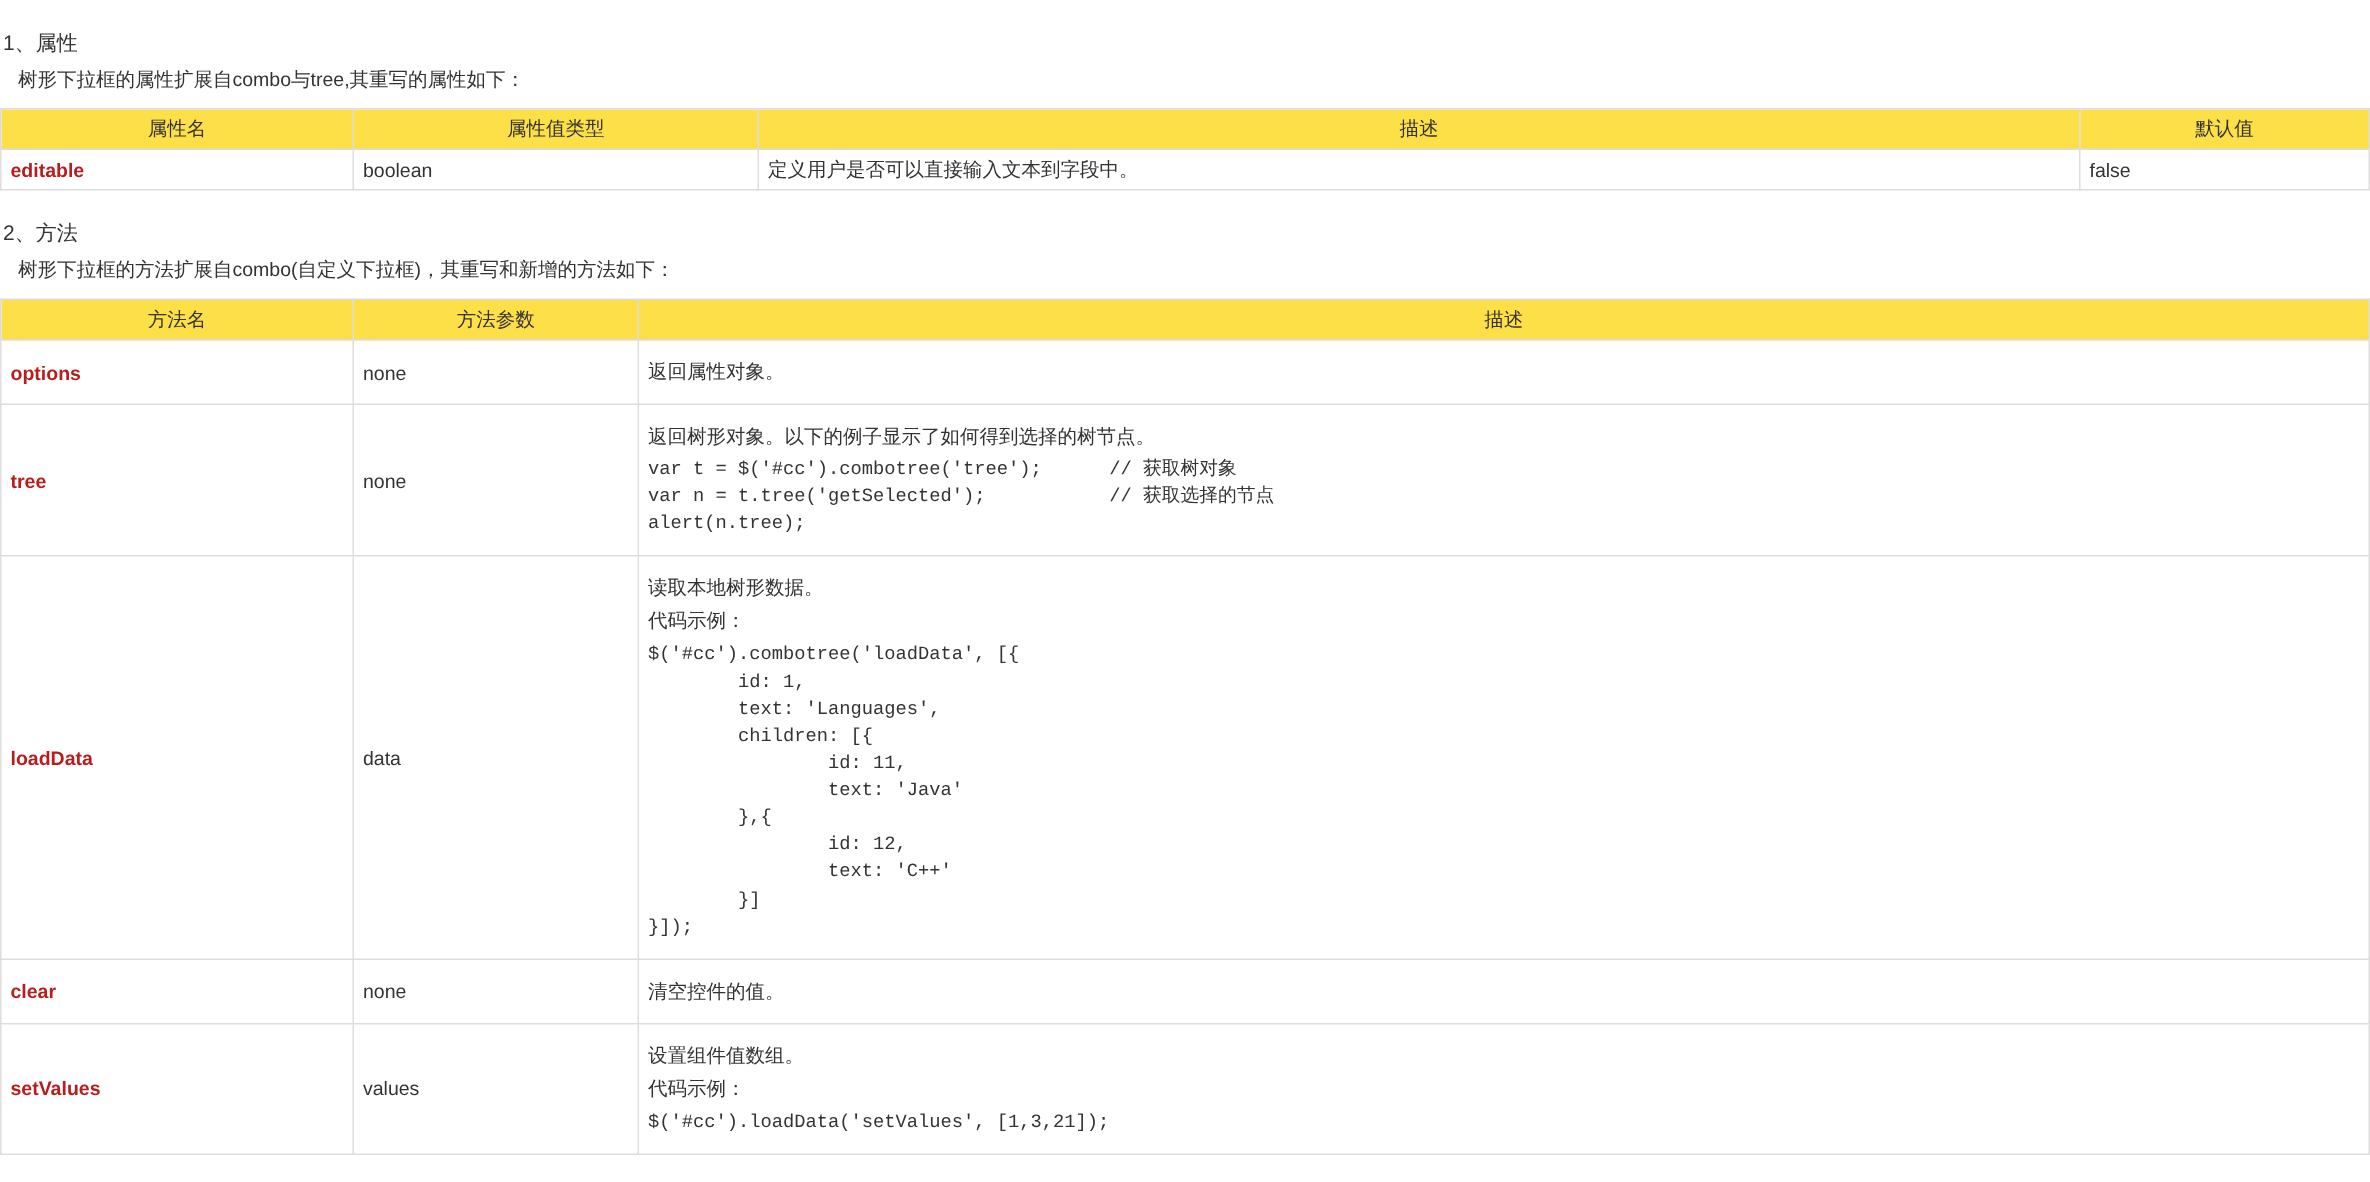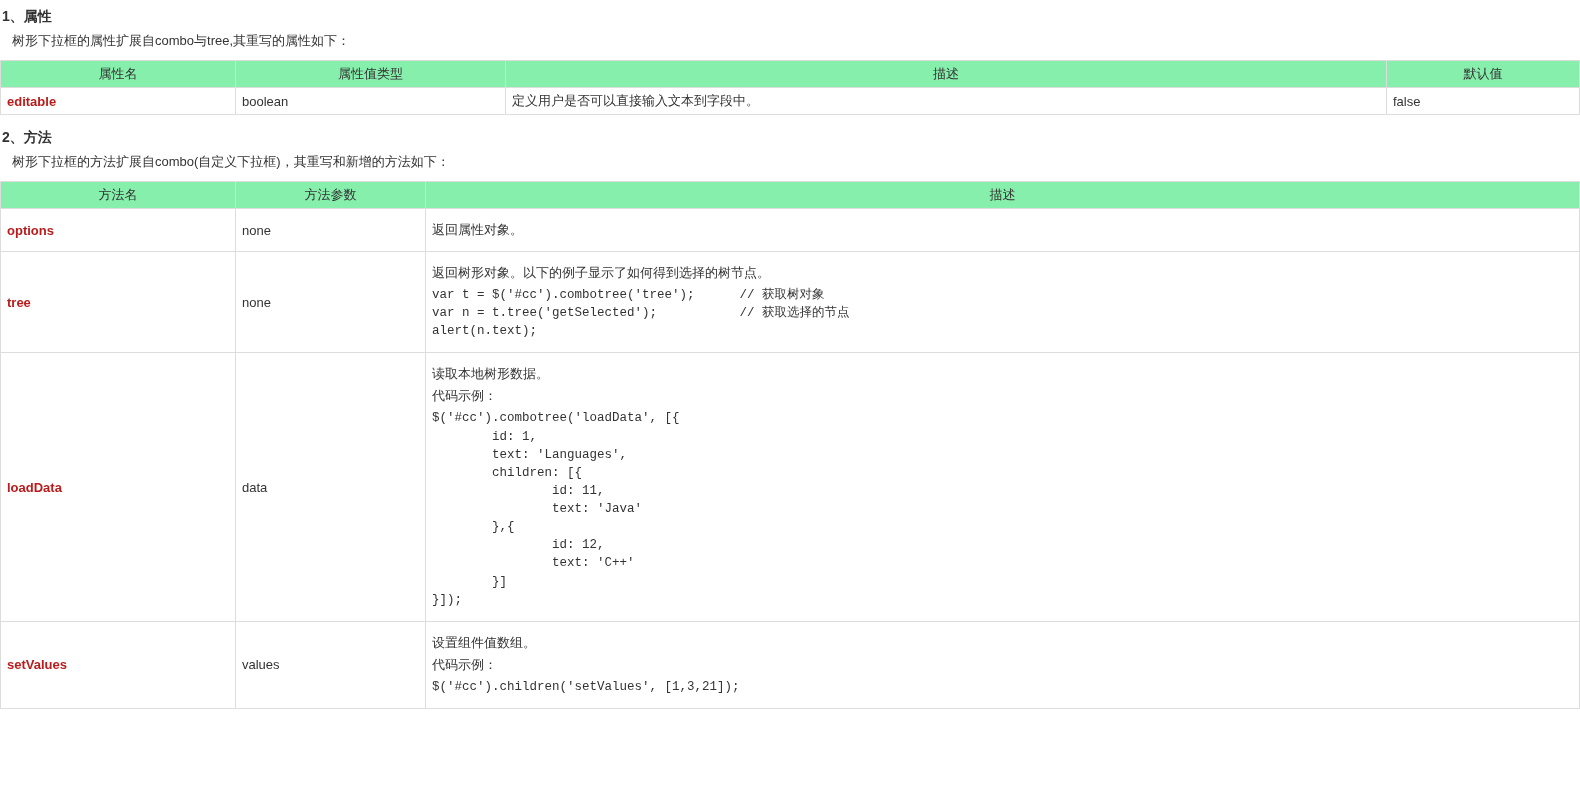--- a/index.html
+++ b/index.html
@@ -8,22 +8,22 @@
     padding: 0;
     font-family: "Microsoft YaHei", Arial, sans-serif;
     font-size: 13px;
     color: #333;
     background: #fff;
     width: 1580px;
     position: relative;
   }
   h3 {
     font-size: 14px;
-    font-weight: bold;
-    margin: 8px 0 6px 0;
+    font-weight: normal;
+    margin: 20px 0 6px 0;
     padding-left: 2px;
   }
   p.desc {
     font-size: 13px;
     margin: 4px 0 10px 0;
     padding-left: 12px;
   }
   table {
     border-collapse: collapse;
     width: 100%;
@@ -32,21 +32,21 @@
   th, td {
     border: 1px solid #ddd;
     padding: 4px 6px;
     text-align: left;
     vertical-align: middle;
     font-size: 13px;
   }
   th {
     text-align: center;
     font-weight: normal;
-    background: #86efac;
+    background: #fde047;
   }
   td.name {
     color: #b91c1c;
     font-weight: bold;
     width: 235px;
   }
   td.param {
     width: 190px;
   }
   
@@ -111,21 +111,21 @@
         </td>
       </tr>
       <tr>
         <td class="name">tree</td>
         <td class="param">none</td>
         <td class="desc-cell">
           <div class="desc-block">
             <div class="text">返回树形对象。以下的例子显示了如何得到选择的树节点。</div>
             <div class="code">var t = $('#cc').combotree('tree');      // 获取树对象
 var n = t.tree('getSelected');           // 获取选择的节点
-alert(n.text);</div>
+alert(n.tree);</div>
           </div>
         </td>
       </tr>
       <tr>
         <td class="name">loadData</td>
         <td class="param">data</td>
         <td class="desc-cell">
           <div class="desc-block">
             <div class="text">读取本地树形数据。</div>
             <div class="text">代码示例：</div>
@@ -137,24 +137,33 @@
                 text: 'Java'
         },{
                 id: 12,
                 text: 'C++'
         }]
 }]);</div>
           </div>
         </td>
       </tr>
       <tr>
+        <td class="name">clear</td>
+        <td class="param">none</td>
+        <td class="desc-cell">
+          <div class="desc-block">
+            <div class="text">清空控件的值。</div>
+          </div>
+        </td>
+      </tr>
+      <tr>
         <td class="name">setValues</td>
         <td class="param">values</td>
         <td class="desc-cell">
           <div class="desc-block">
             <div class="text">设置组件值数组。</div>
             <div class="text">代码示例：</div>
-            <div class="code">$('#cc').children('setValues', [1,3,21]);</div>
+            <div class="code">$('#cc').loadData('setValues', [1,3,21]);</div>
           </div>
         </td>
       </tr>
     </tbody>
 </table>
 
 </body></html>

